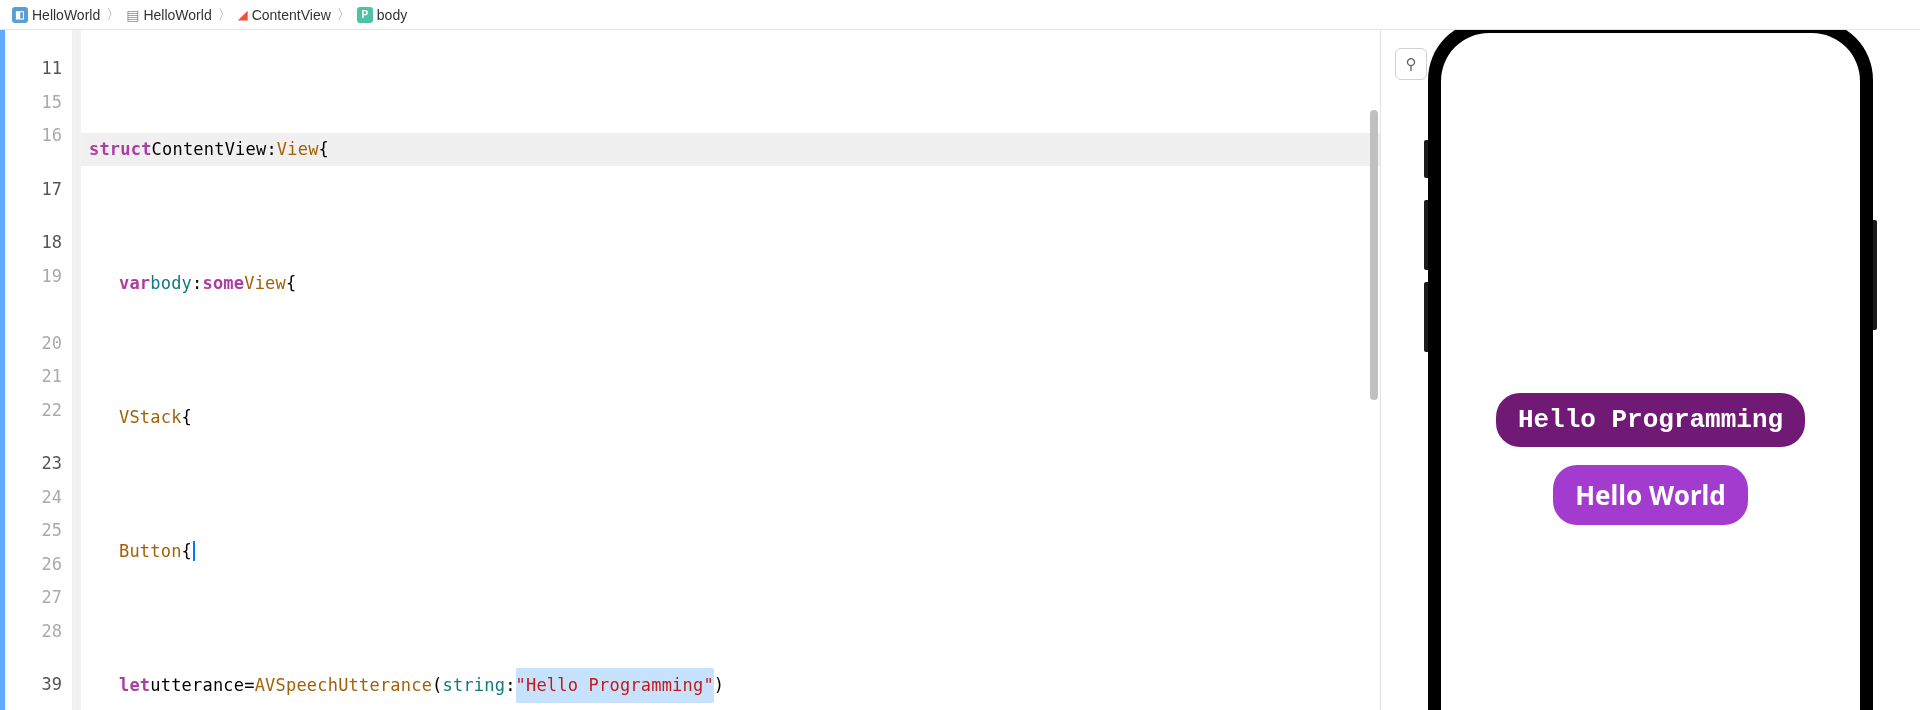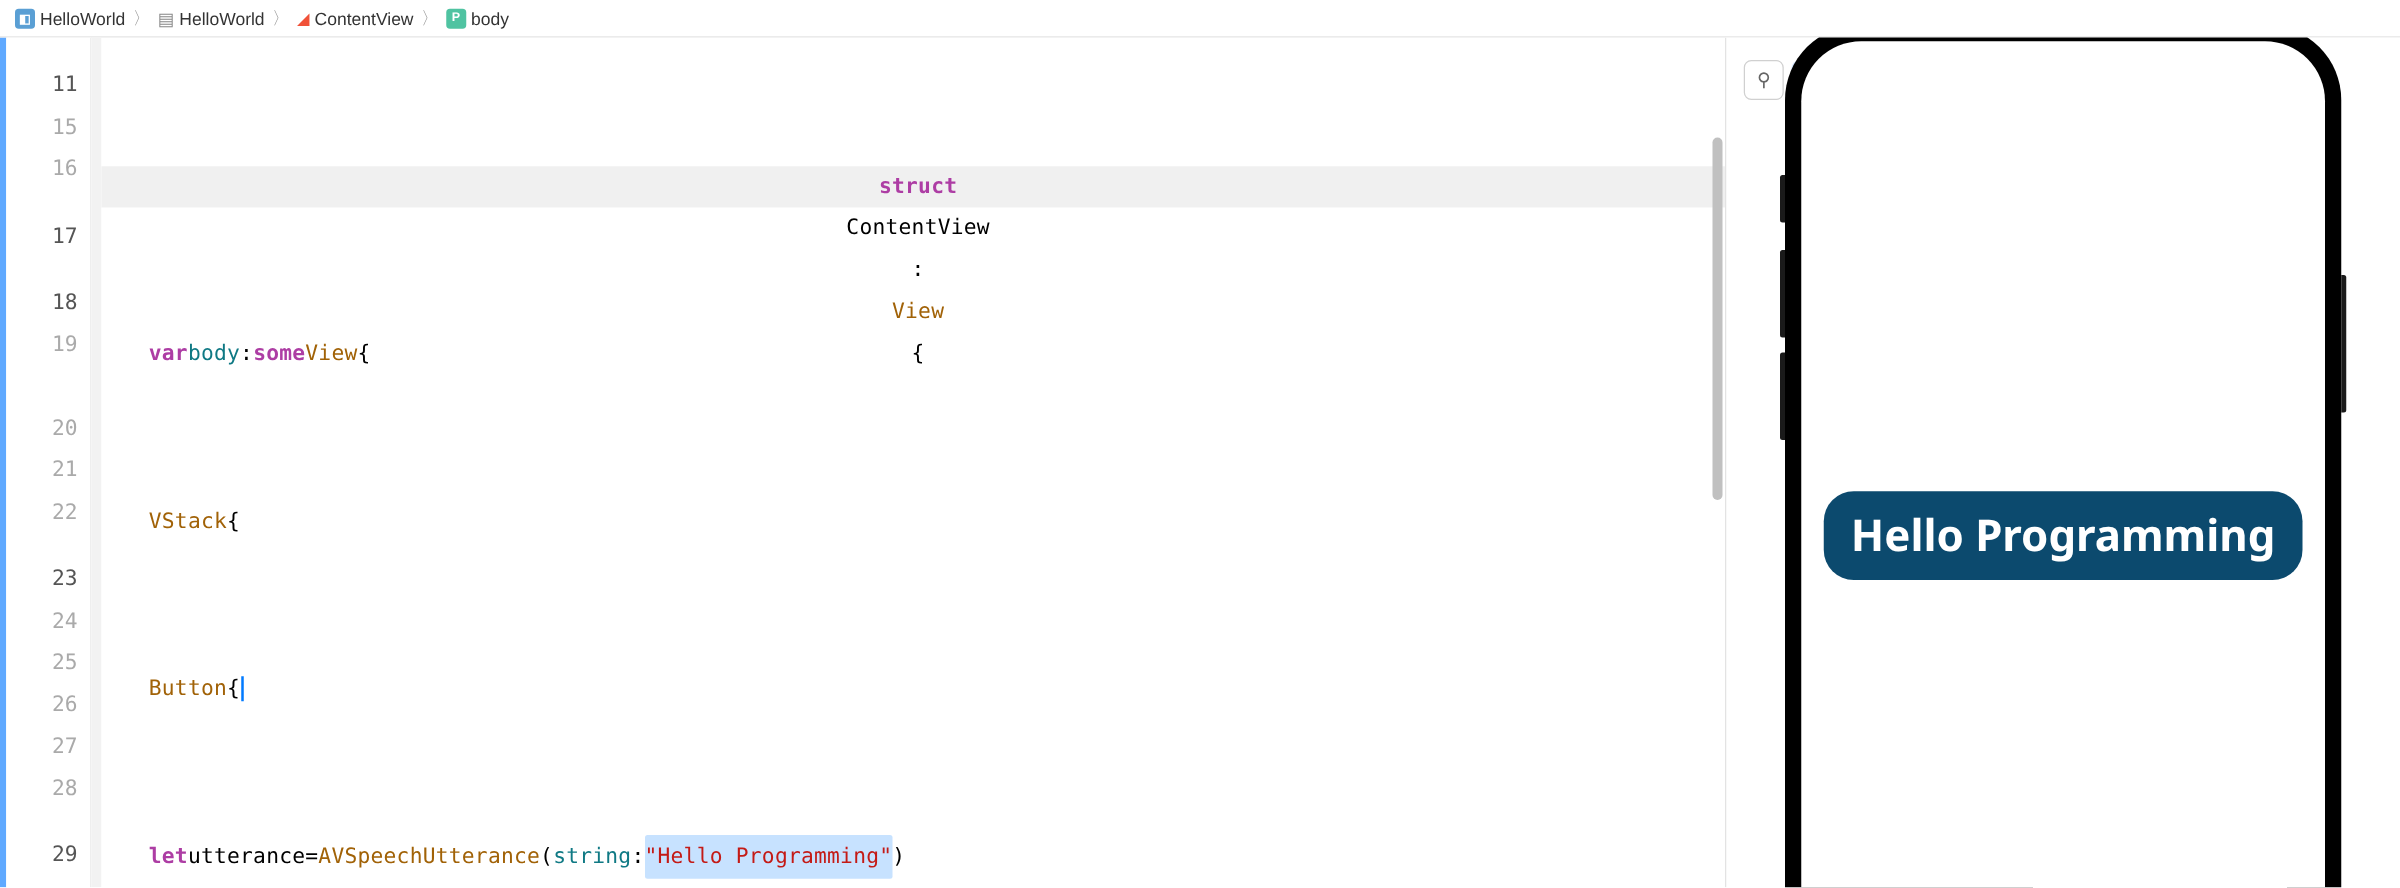--- a/index.html
+++ b/index.html
@@ -115,21 +115,20 @@
       display: flex;
       align-items: center;
       margin-left: 30px;
     }
     .code-line.hl {
       background: #ecececd0;
       margin-left: -8px;
       padding-left: 8px;
       margin-right: -8px;
       padding-right: 8px;
-      flex-direction: column;
     }
     
     .tok { letter-spacing: 0.2px; }
     .kw-pink { color: #ad3da4; font-weight: 600; }
     .kw-teal { color: #0f7984; }
     .ident-purple { color: #a16207; }
     .ident-dark { color: #000; }
     .param-teal { color: #0f7984; }
     .string { color: #c41a16; }
     .punct { color: #000; }
@@ -241,23 +240,24 @@
       border-radius: 0 2px 2px 0;
     }
     
     .sim-button {
       color: #fff;
       font-weight: 700;
       border-radius: 24px;
       font-family: -apple-system, system-ui, sans-serif;
     }
     .sim-btn-1 {
-      background: #0c4a6e;
-      font-size: 35px;
+      background: #701a75;
+      font-size: 26px;
       padding: 12px 22px;
+      font-family: Liberation Mono, monospace;
     }
     .sim-btn-2 {
       background: #a23bce;
       font-size: 26px;
       padding: 12px 22px;
     }
   </style>
 </head>
 <body>
 
@@ -297,21 +297,21 @@
         <div class="ln-row"></div>
         <div class="ln-row">20</div>
         <div class="ln-row">21</div>
         <div class="ln-row">22</div>
         <div class="ln-row ln-dark">23</div>
         <div class="ln-row">24</div>
         <div class="ln-row">25</div>
         <div class="ln-row">26</div>
         <div class="ln-row">27</div>
         <div class="ln-row">28</div>
-        <div class="ln-row ln-dark">29</div>
+        <div class="ln-row ln-dark">39</div>
         <div class="ln-row">30</div>
         <div class="ln-row">46</div>
         <div class="ln-row">32</div>
       </div>
     <div class="fold-strip"></div>
     <div class="code-area">
       
       <div class="code-line hl"><span class="tok kw-pink">struct</span> <span class="tok ident-dark">ContentView</span><span class="tok punct">:</span> <span class="tok ident-purple">View</span> <span class="tok punct">{</span></div>
       
       <div class="code-line">    <span class="tok kw-pink">var</span> <span class="tok kw-teal">body</span><span class="tok punct">:</span> <span class="tok kw-pink">some</span> <span class="tok ident-purple">View</span> <span class="tok punct">{</span></div>
@@ -363,16 +363,17 @@
       <span>▢</span>
       <span>Preview (Line 51)</span>
     </div>
     <div class="device">
       <div class="device-btn-side-l1"></div>
       <div class="device-btn-side-l2"></div>
       <div class="device-btn-side-l3"></div>
       <div class="device-btn-side-r"></div>
       <div class="device-screen">
         <div class="sim-button sim-btn-1">Hello Programming</div>
+        <div class="sim-button sim-btn-2">Hello World</div>
       </div>
     </div>
   </div>
 </div>
 
 </body></html>

